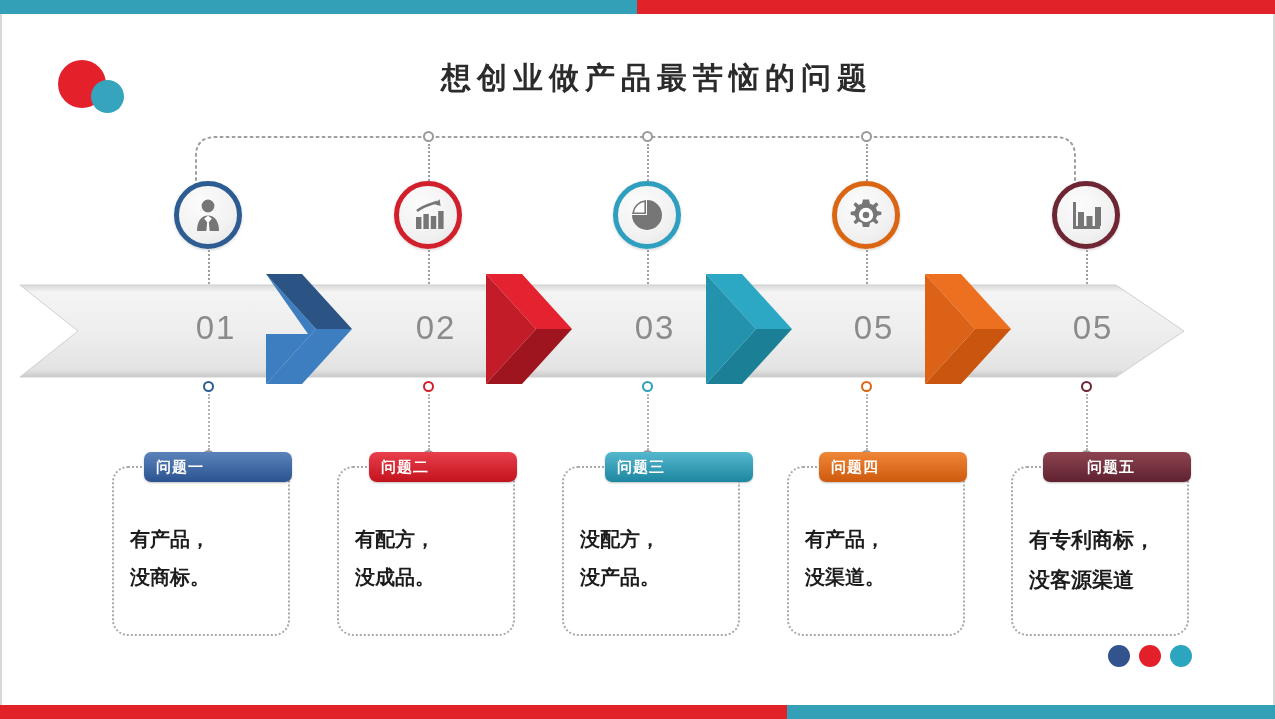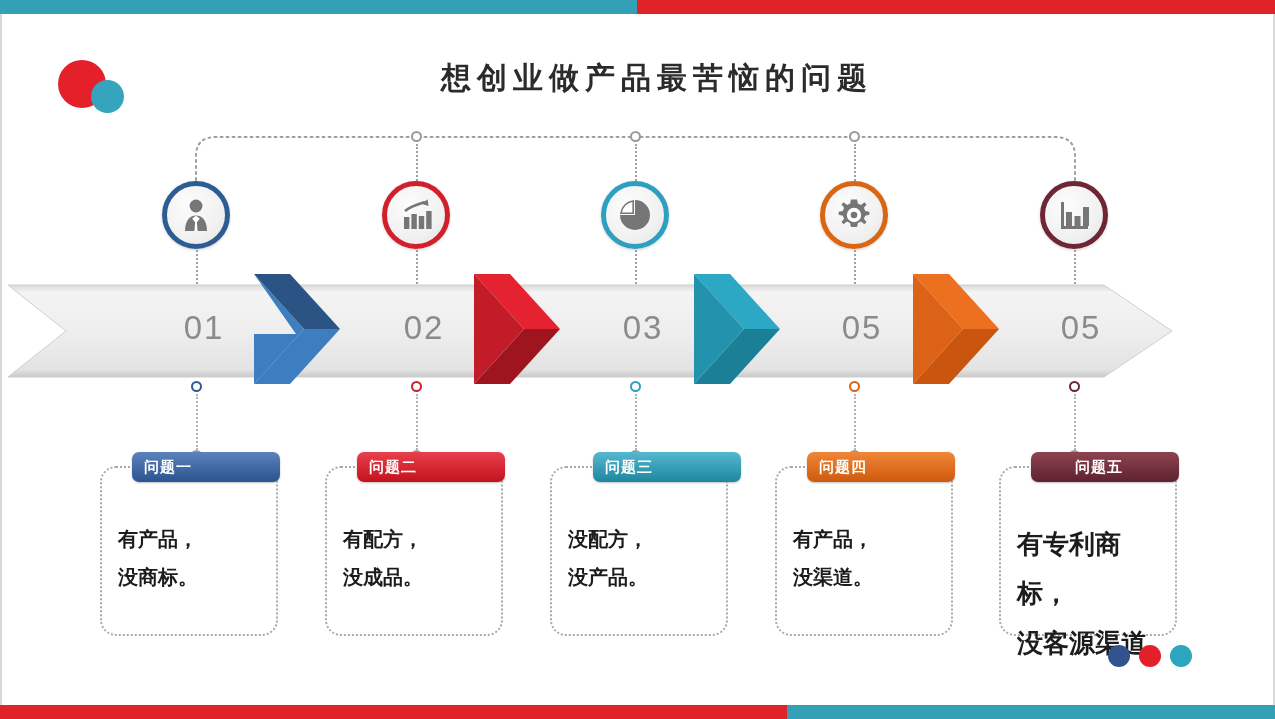--- a/index.html
+++ b/index.html
@@ -35,21 +35,21 @@
     text-align:center;
     font-size:30px; font-weight:bold; color:#2b2b2b;
     letter-spacing:6px;
     padding-left:39px;
   }
 
   
   .rail { position:absolute; left:0; top:120px; width:1275px; height:70px; }
 
   
-  .stage { position:absolute; left:0; top:0; width:1030px; height:719px; }
+  .stage { position:absolute; left:12px; top:0; width:1030px; height:719px; }
 
   
   .icon-node {
     position:absolute; width:68px; height:68px; border-radius:50%;
     background:radial-gradient(circle at 38% 32%, #fcfcfc 0%, #f1f1f1 62%, #e2e2e2 100%);
     display:flex; align-items:center; justify-content:center;
     box-shadow:0 1px 3px rgba(0,0,0,.18);
   }
   .icon-node .glyph { width:40px; height:40px; display:block; }
 
@@ -245,40 +245,40 @@
     <path d="M2 2 L52 57 L2 112 Z" fill="#db6217"></path>
   </svg>
 
   <div class="card" style="left:100px; top:466px;">
     <div class="card-head" style="background:linear-gradient(to bottom,#5b83bb,#2a5390);">问题一</div>
     <div class="card-body">有产品，
 没商标。</div>
   </div>
 
   <div class="card" style="left:325px; top:466px;">
-    <div class="card-head" style="background:linear-gradient(to bottom,#e8404c,#c3121d);">问题二</div>
+    <div class="card-head" style="background:linear-gradient(to bottom,#e8404c,#c3121d);border-radius:8px;">问题二</div>
     <div class="card-body">有配方，
 没成品。</div>
   </div>
 
   <div class="card" style="left:550px; top:466px;">
     <div class="card-head" style="background:linear-gradient(to bottom,#55b8cf,#1d86a0);margin-left:11px;">问题三</div>
     <div class="card-body">没配方，
 没产品。</div>
   </div>
 
   <div class="card" style="left:775px; top:466px;">
     <div class="card-head" style="background:linear-gradient(to bottom,#ef8637,#cf5a0d);">问题四</div>
     <div class="card-body">有产品，
 没渠道。</div>
   </div>
 
   <div class="card" style="left:999px; top:466px;">
     <div class="card-head" style="background:linear-gradient(to bottom,#8d4450,#5f2130);padding-left:44px;">问题五</div>
-    <div class="card-body" style="font-size:26px;">有专利商标，
+    <div class="card-body" style="font-size:21px;">有专利商标，
 没客源渠道</div>
   </div>
 
 </div>
 
 <div class="dots">
   <i></i>
   <i></i>
   <i></i>
 </div>

